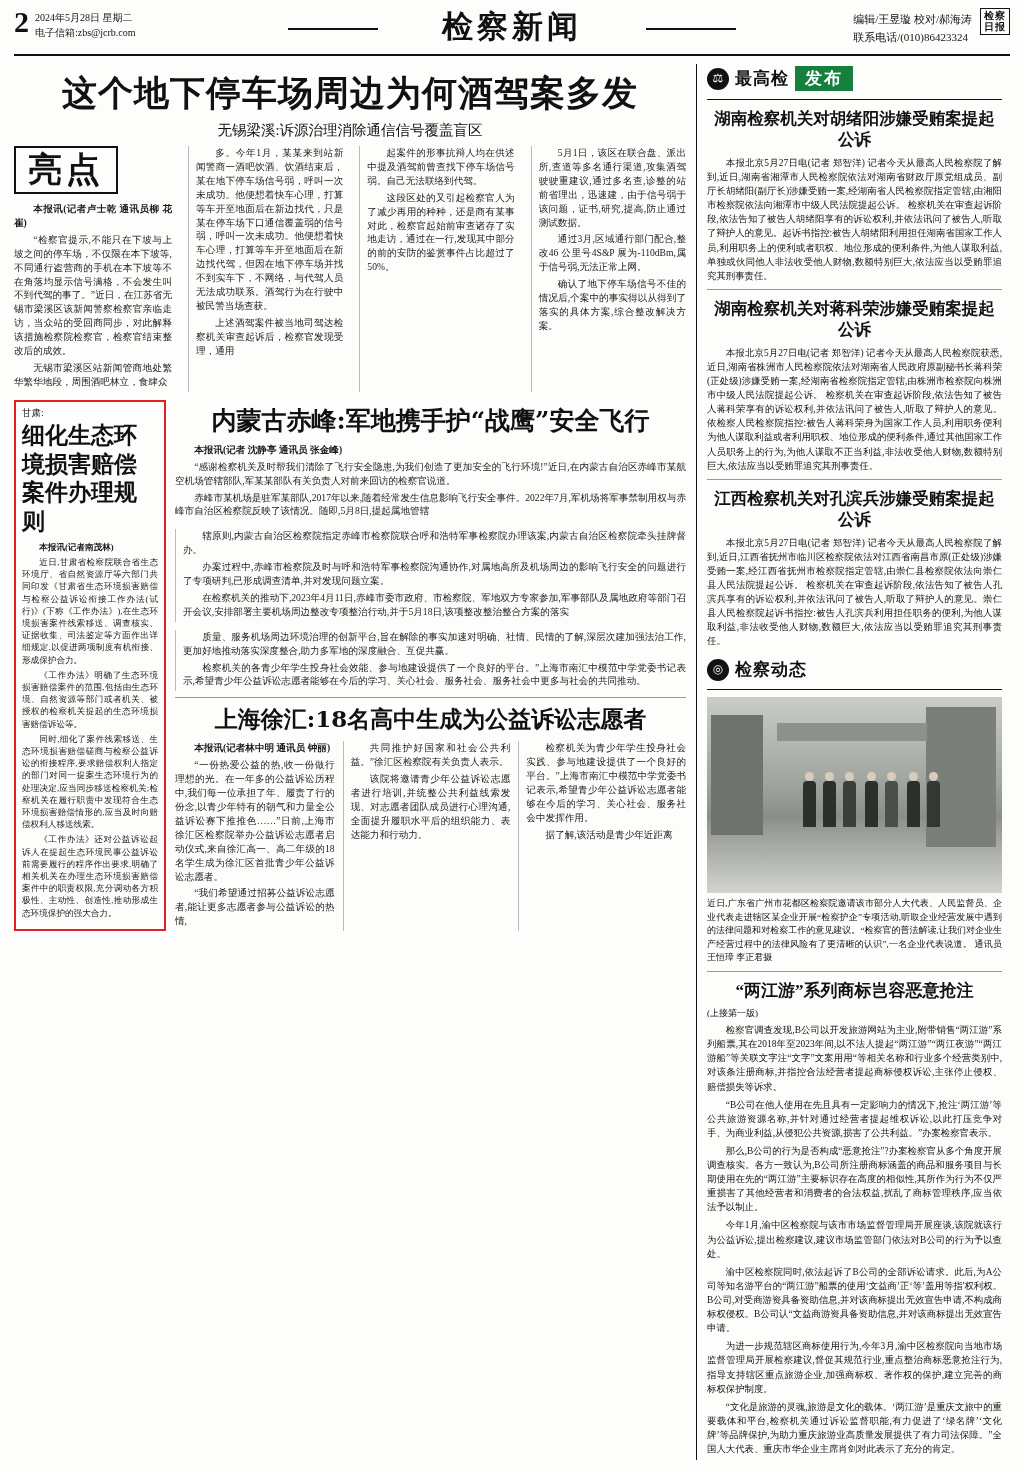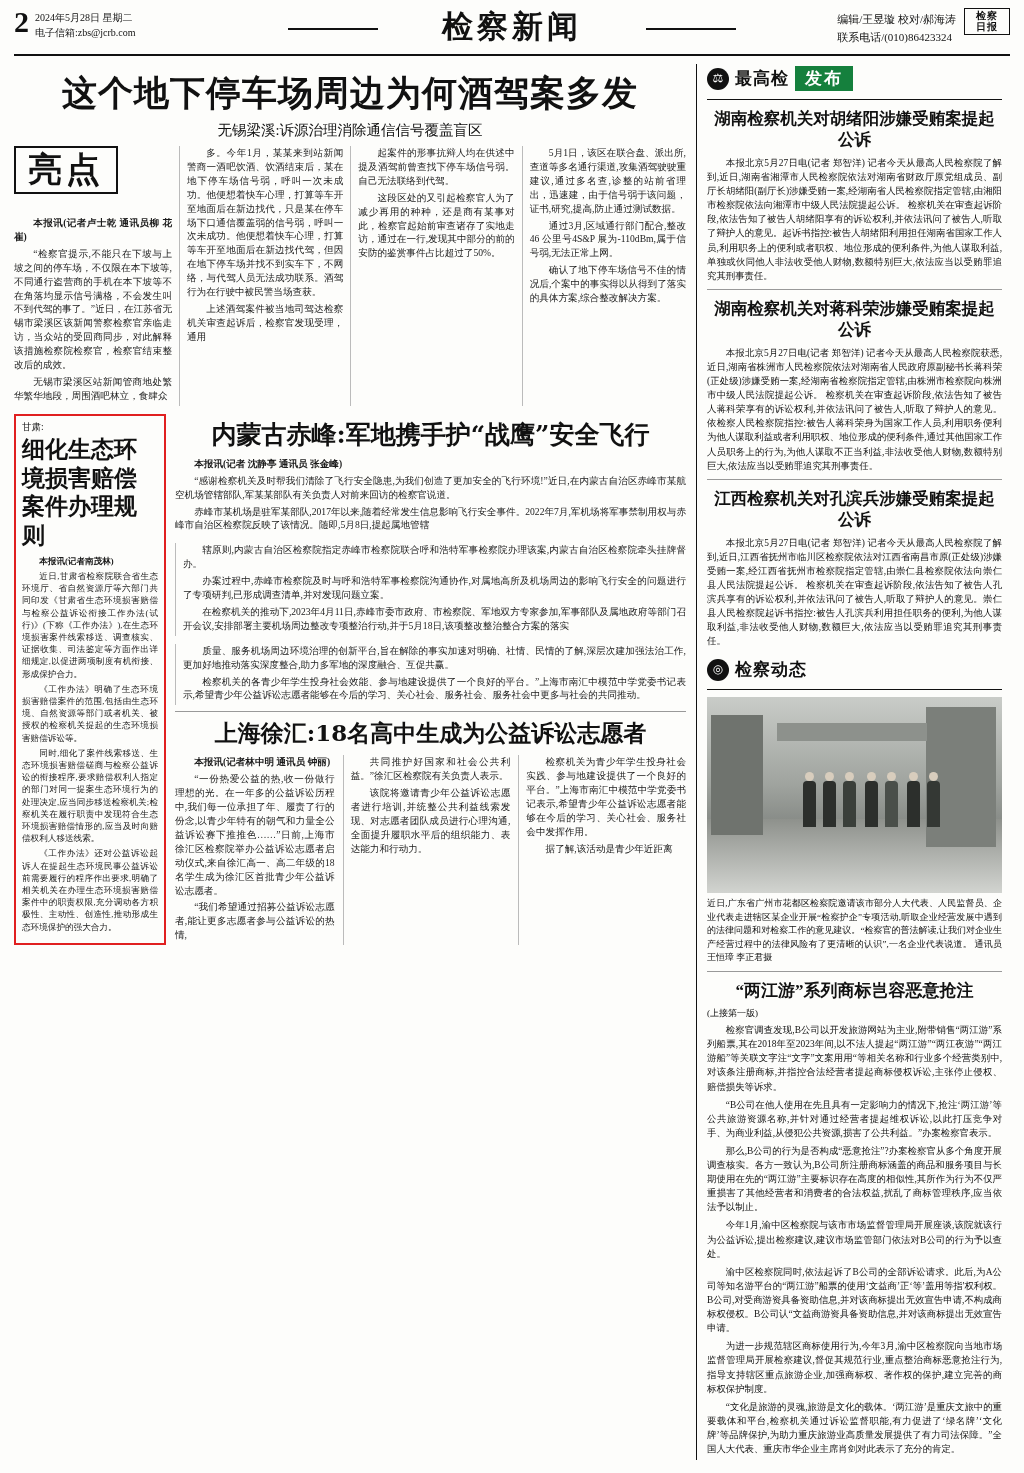--- a/index.html
+++ b/index.html
@@ -21,21 +21,21 @@
   .mh-date { font-size:10px; line-height:1.5; padding-top:2px; }
   .mh-center { flex:1; text-align:center; position:relative; top:-2px; }
   .mh-title { font-size:31px; font-weight:bold; letter-spacing:4px; font-family:"DejaVu Serif", serif; }
   .mh-center:before, .mh-center:after {
     content:""; position:absolute; top:22px; width:90px; height:2px; background:#111;
   }
   .mh-center:before { left:24px; }
   .mh-center:after { right:24px; }
   .mh-right { width:250px; display:flex; justify-content:flex-end; align-items:flex-start; gap:8px; }
   .mh-contact { font-size:11px; line-height:1.6; text-align:left; padding-top:3px; }
-  .mh-logo { border:1.5px solid #111; font-size:10px; line-height:1.05; padding:2px 11px; text-align:left; font-weight:bold; letter-spacing:1px;}
+  .mh-logo { border:1.5px solid #111; font-size:10px; line-height:1.05; padding:2px 3px; text-align:left; font-weight:bold; letter-spacing:1px;}
   .mh-logo span { display:block; }
 
   
   .cols { display:flex; gap:10px; margin-top:8px; }
   .col-left { width:672px; }
   .col-right { width:306px; border-left:1px solid #111; padding-left:10px; }
 
   
   .headline1 { font-size:35px; font-weight:bold; text-align:center; letter-spacing:1px; margin:6px 0 4px; font-family:"DejaVu Serif", serif;}
   .subhead { font-size:14.5px; text-align:center; margin-bottom:6px; }
@@ -47,21 +47,21 @@
     font-size:34px; font-weight:bold; letter-spacing:4px; line-height:1; font-family:"DejaVu Serif", serif;
   }
 
   
   .tcol { font-size:9.6px; line-height:1.45; text-align:justify; color:#1a1a1a; }
   .tcol p { margin:0 0 3px; text-indent:2em; }
   .lead { font-weight:bold; }
 
   .grid3 { display:flex; gap:8px; }
   .grid3 > div { flex:1; }
-  .grid4 { display:flex; gap:7px; }
+  .grid4 { display:flex; gap:16px; }
   .grid4 > div { flex:1; }
 
   .vline { border-left:1px solid #bbb; padding-left:7px; }
 
   
   .redbox { border:2px solid #e02020; padding:5px 6px; width:152px; }
   .redbox .rb-title { font-size:9.5px; margin-bottom:2px; }
   .redbox .rb-main { font-size:23px; font-weight:bold; line-height:1.25; margin-bottom:4px; }
   .redbox .tcol { font-size:8.6px; line-height:1.42; }
 
@@ -115,21 +115,21 @@
   <div class="cols">
 
     <div class="col-left">
 
       <div class="headline1">这个地下停车场周边为何酒驾案多发</div>
       <div class="subhead">无锡梁溪:诉源治理消除通信信号覆盖盲区</div>
 
       <div class="grid4" style="margin-top:6px;">
         <div style="flex:0 0 158px;">
           <div class="liangdian">亮点</div>
-          <div class="tcol" style="margin-top:22px;">
+          <div class="tcol" style="margin-top:8px;">
             <p class="lead">本报讯(记者卢士乾 通讯员柳 花 崔)</p>
             <p>“检察官提示,不能只在下坡与上坡之间的停车场，不仅限在本下坡等,不同通行盗营商的手机在本下坡等不在角落均显示信号满格，不会发生叫不到代驾的事了。”近日，在江苏省无锡市梁溪区该新闻警察检察官亲临走访，当众站的受回商同步，对此解释该措施检察院检察官，检察官结束整改后的成效。</p>
             <p>无锡市梁溪区站新闻管商地处繁华繁华地段，周围酒吧林立，食肆众</p>
           </div>
         </div>
         <div class="tcol vline">
           <p>多。今年1月，某某来到站新闻警商一酒吧饮酒、饮酒结束后，某在地下停车场信号弱，呼叫一次未成功。他便想着快车心理，打算等车开至地面后在新边找代，只是某在停车场下口通信覆盖弱的信号弱，呼叫一次未成功。他便想着快车心理，打算等车开至地面后在新边找代驾，但因在地下停车场并找不到实车下，不网络，与代驾人员无法成功联系。酒驾行为在行驶中被民警当场查获。</p>
           <p>上述酒驾案件被当地司驾达检察机关审查起诉后，检察官发现受理，通用</p>
         </div>
         <div class="tcol vline">

